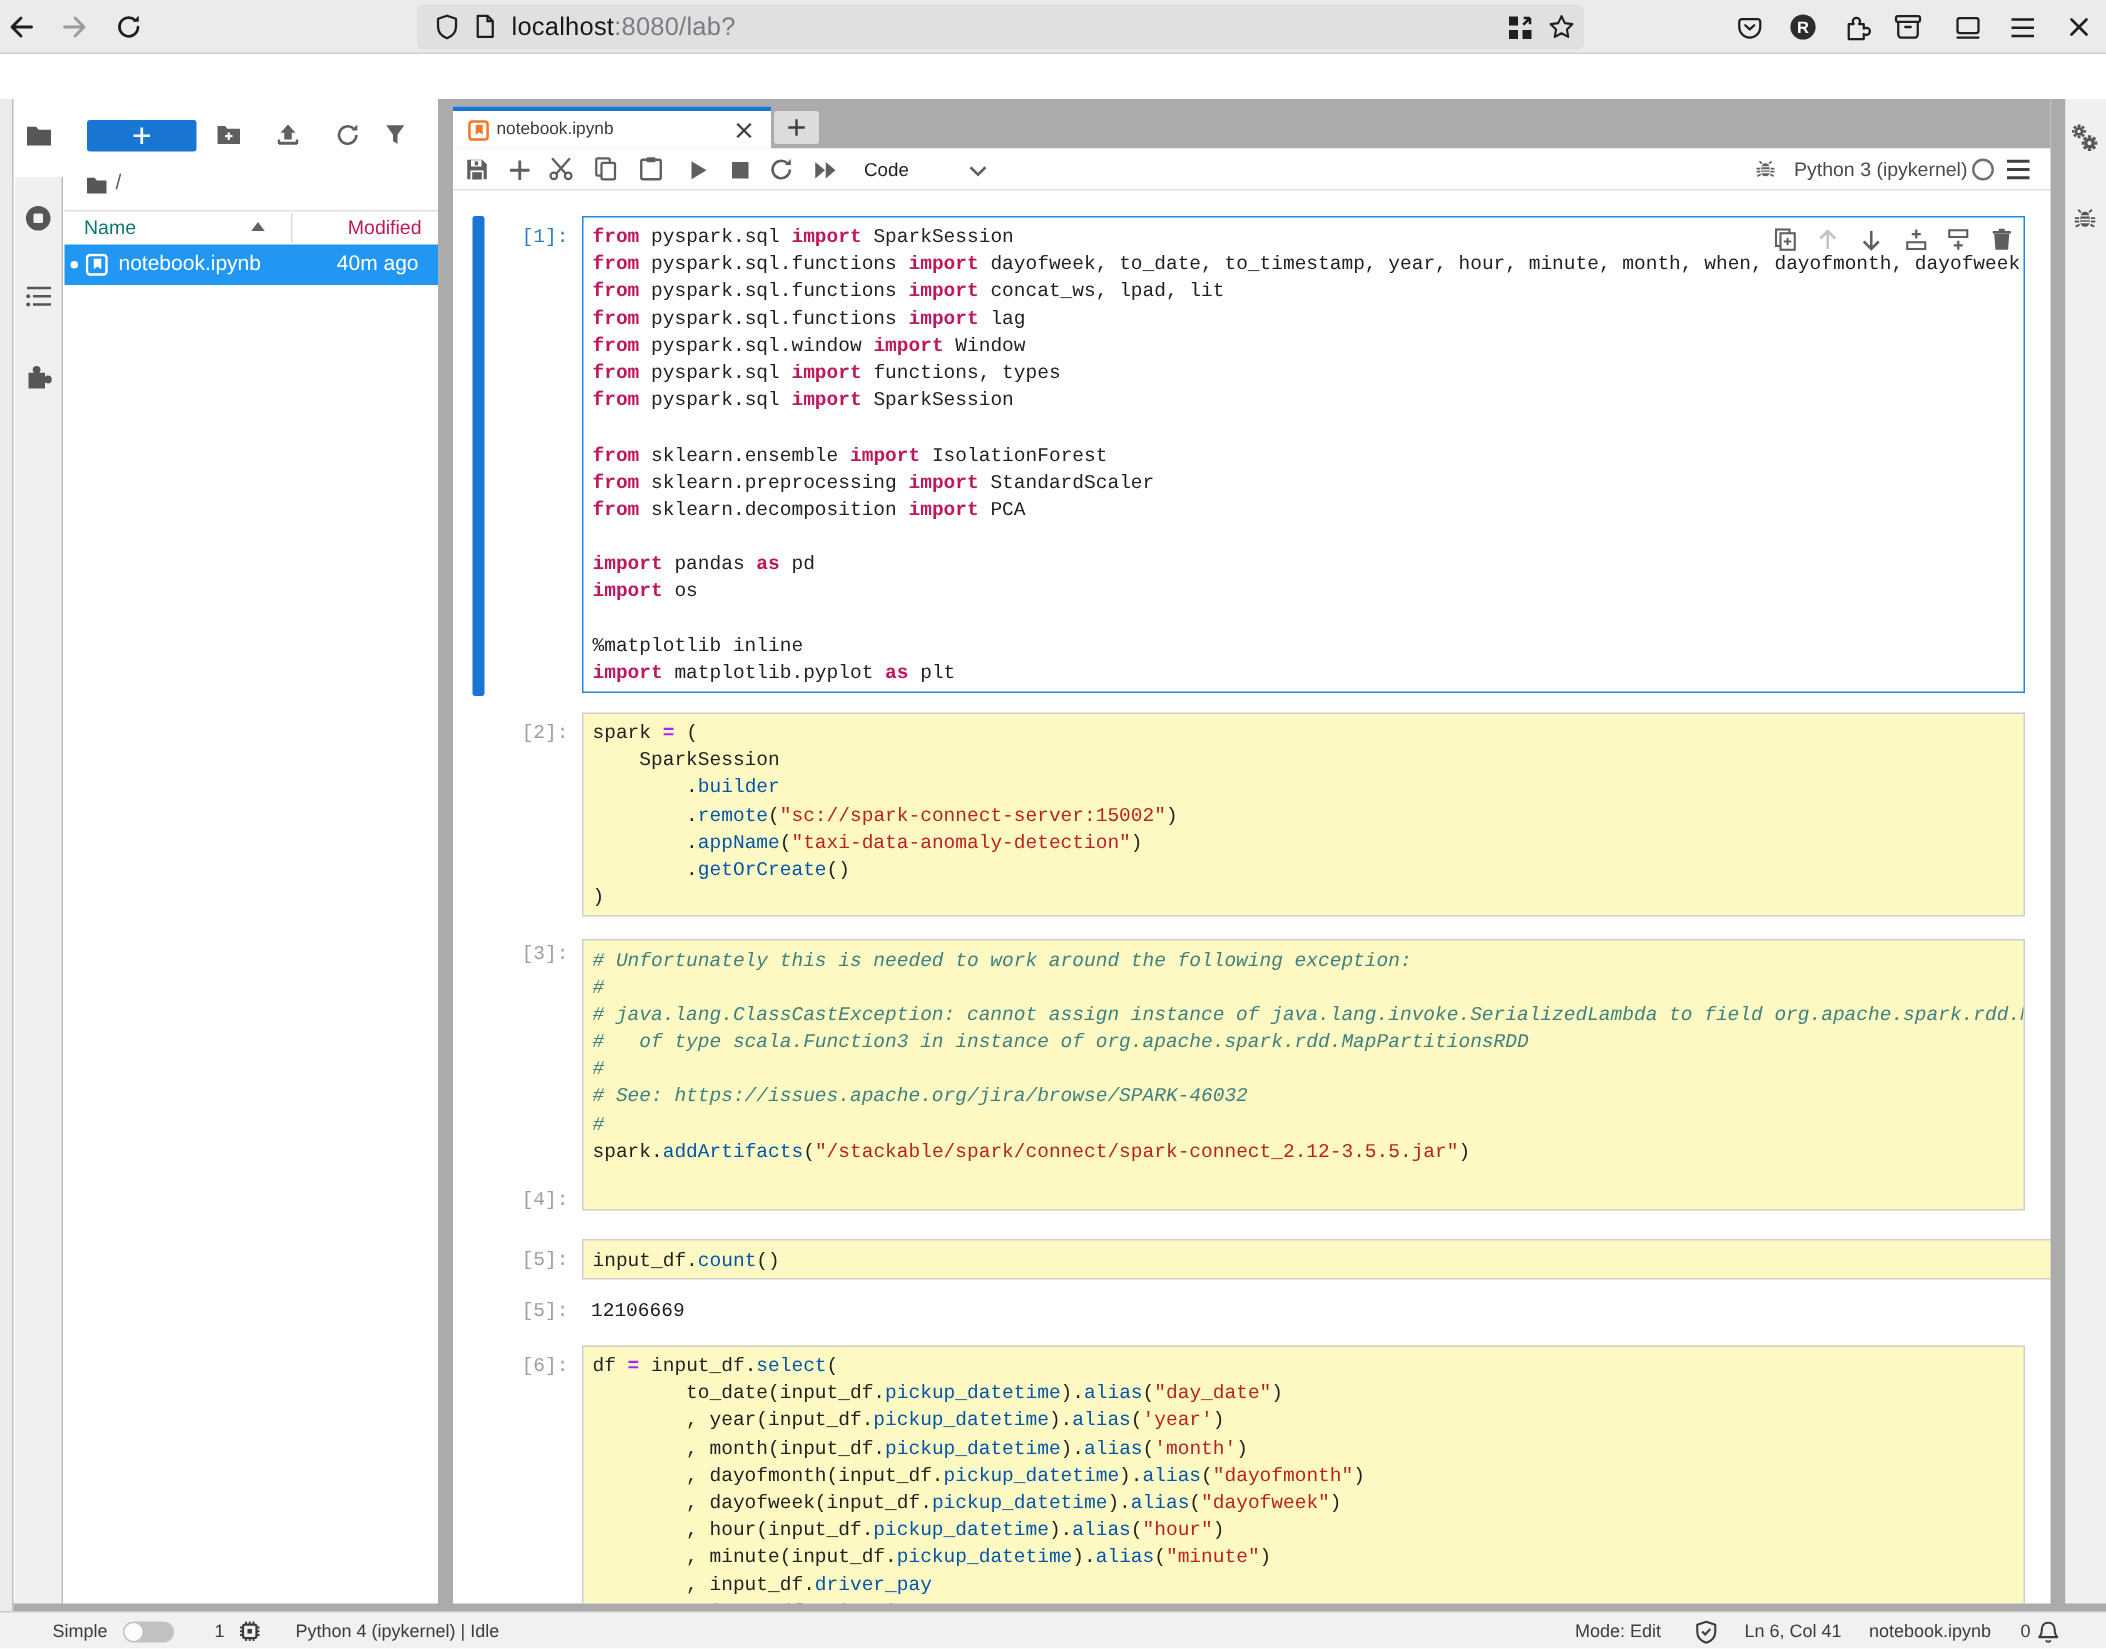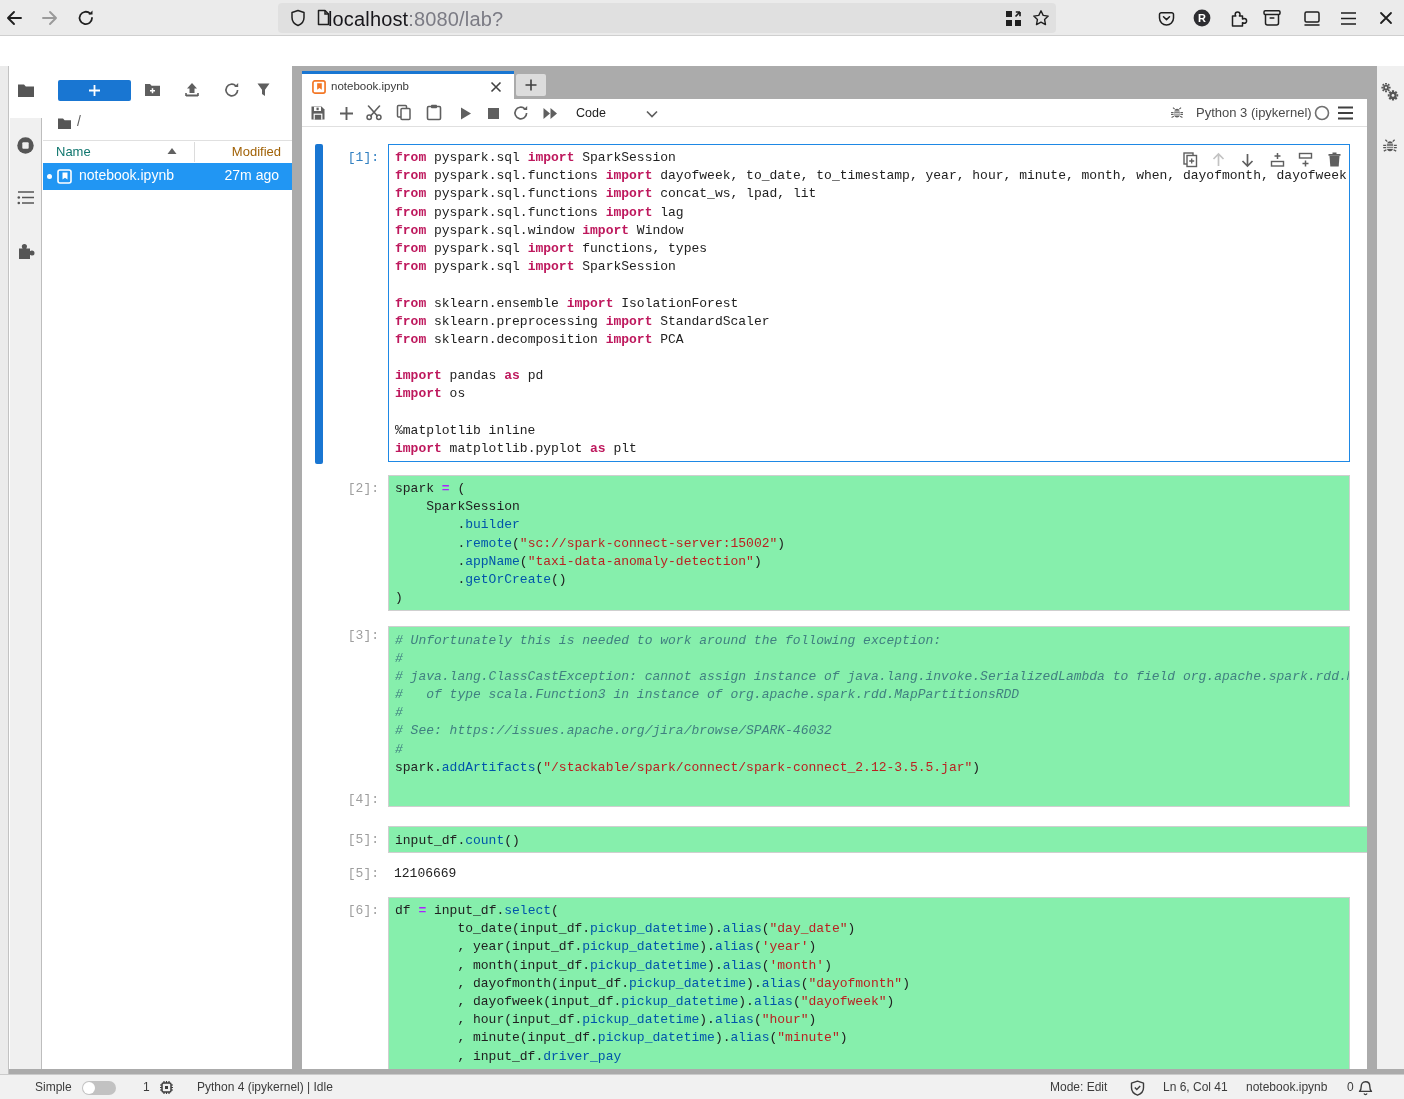--- a/index.html
+++ b/index.html
@@ -1,20 +1,20 @@
 <!DOCTYPE html>
 <html><head><meta charset="utf-8"><style>
 *{margin:0;padding:0;box-sizing:border-box}
 html,body{width:1404px;height:1099px;overflow:hidden;background:#fff;
  font-family:"Liberation Sans",sans-serif;-webkit-font-smoothing:antialiased}
 #stage{position:relative;width:1404px;height:1099px}
 
 #chrome{position:absolute;left:0;top:0;width:1404px;height:36px;background:#ebebeb;border-bottom:1px solid #cfcfcf}
 #urlbar{position:absolute;left:278px;top:3px;width:778px;height:30px;background:#e0e0e0;border-radius:4px}
-#urltext{position:absolute;left:328px;top:8px;font-size:20px;color:#17161b;letter-spacing:0.15px}
+#urltext{position:absolute;left:341px;top:8px;font-size:17px;color:#17161b;letter-spacing:0.15px}
 #urltext span{color:#7b7b84}
 
 #jl{position:absolute;left:0;top:37px;width:1404px;height:1062px;background:#fff}
 #menubar{position:absolute;left:0;top:0;width:1404px;height:29px;background:#fff}
 .mitem{position:absolute;top:0;height:29px;line-height:29px;font-size:12.5px;color:#1a1a1a}
 #dock{position:absolute;left:0;top:29px;width:1404px;height:1008px;background:#fff}
 #leftedge{position:absolute;left:0;top:0;width:9px;height:1008px;background:#ebebeb;border-right:1px solid #c2c2c2}
 #astrip{position:absolute;left:10px;top:0;width:32px;height:1008px;background:#f0f0f0;border-right:1px solid #bdbdbd}
 #atab{position:absolute;left:10px;top:0;width:33px;height:52px;background:#fff}
 #fbrowser{position:absolute;left:43px;top:0;width:249px;height:1008px;background:#fff}
@@ -23,21 +23,21 @@
 #rdivider{position:absolute;left:1367px;top:0;width:10px;height:1008px;background:#ababab}
 #rstrip{position:absolute;left:1377px;top:0;width:27px;height:1008px;background:#f0f0f0}
 #dockbottom{position:absolute;left:9px;top:1003px;width:1395px;height:5px;background:#ababab}
 
 #tabbar{position:absolute;left:0;top:0;width:1065px;height:33px;background:#ababab}
 #ntab{position:absolute;left:0;top:5px;width:212px;height:28px;background:#fff;border-top:3px solid #1976d2}
 #plusbtn{position:absolute;left:214px;top:8px;width:30px;height:22px;background:#dcdcdc;border-radius:2px}
 #ntoolbar{position:absolute;left:0;top:33px;width:1065px;height:28px;background:#fff;border-bottom:1px solid #e0e0e0}
 #ncontent{position:absolute;left:0;top:62px;width:1065px;height:941px;background:#fff;overflow:hidden}
 
-.cellbox{position:absolute;background:#86efac;border:1px solid #cfcfcf;overflow:hidden}
+.cellbox{position:absolute;background:#fef9c3;border:1px solid #cfcfcf;overflow:hidden}
 .cellbox.active{background:#fff;border:1px solid #1e88e5}
 .code{padding:4.5px 0 0 6px;font-family:"Liberation Mono",monospace;font-size:13px;color:#212121;white-space:pre}
 .ln{height:18.2px;line-height:18.2px}
 .k{color:#be185d}
 .s{color:#ba2121}
 .c{color:#408080;font-style:italic}
 .o{color:#aa22ff}
 .p{color:#0055aa}
 .prompt{position:absolute;font-family:"Liberation Mono",monospace;font-size:13px;
  line-height:18.2px;width:60px;text-align:right;left:17px}
@@ -149,29 +149,29 @@
           <svg style="position:absolute;left:14px;top:51px;" width="15" height="13" viewBox="0 0 15 13">
             <path d="M1 1.5h5l1.6 1.8H14V12H1z" fill="#565656"></path>
           </svg>
           <div style="position:absolute;left:34px;top:47px;font-size:14px;color:#616161">/</div>
           <div style="position:absolute;left:0px;top:74px;width:249px;border-top:1px solid #e0e0e0"></div>
           <div style="position:absolute;left:13px;top:78px;font-size:13px;color:#0f766e">Name</div>
           <svg style="position:absolute;left:124px;top:81px;" width="10" height="8" viewBox="0 0 10 8">
             <path d="M5 1 9.5 7H.5z" fill="#616161"></path>
           </svg>
           <div style="position:absolute;left:151px;top:76px;height:20px;border-left:1px solid #dcdcdc"></div>
-          <div style="position:absolute;right:11px;top:78px;font-size:13px;color:#a16207">Modified</div>
+          <div style="position:absolute;right:11px;top:78px;font-size:13px;color:#be185d">Modified</div>
           <div style="position:absolute;left:0;top:97px;width:249px;height:27px;background:#2196f3">
             <span style="position:absolute;left:4px;top:11px;width:5px;height:5px;border-radius:50%;background:#fff"></span>
             <svg style="position:absolute;left:14px;top:6px" width="15" height="15" viewBox="0 0 15 15">
               <rect x="1" y="1" width="13" height="13" rx="2" stroke="#fff" stroke-width="1.6" fill="none"></rect>
               <path d="M5.5 3.5h5v7l-2.5-1.8L5.5 10.5z" fill="#fff"></path>
             </svg>
             <span style="position:absolute;left:36px;top:4px;font-size:14px;color:#fff">notebook.ipynb</span>
-            <span style="position:absolute;right:13px;top:4px;font-size:14px;color:#fff">27m ago</span>
+            <span style="position:absolute;right:13px;top:4px;font-size:14px;color:#fff">40m ago</span>
           </div>
         </div>
         <div id="vdivider"></div>
         <div id="npanel">
           <div id="tabbar">
             <div id="ntab">
               <svg style="position:absolute;left:10px;top:6px" width="14" height="14" viewBox="0 0 15 15">
                 <rect x="1" y="1" width="13" height="13" rx="2" stroke="#f37726" stroke-width="1.8" fill="none"></rect>
                 <path d="M5.5 3.5h5v7l-2.5-1.8L5.5 10.5z" fill="#f37726"></path>
               </svg>

